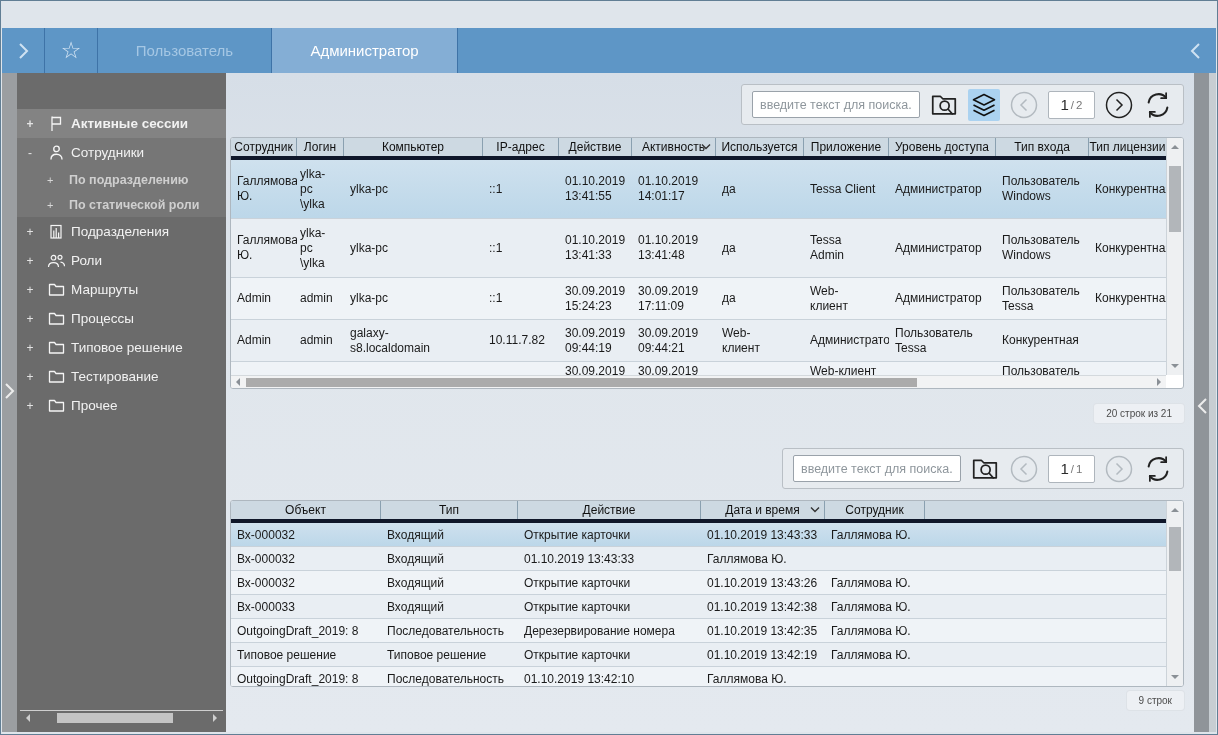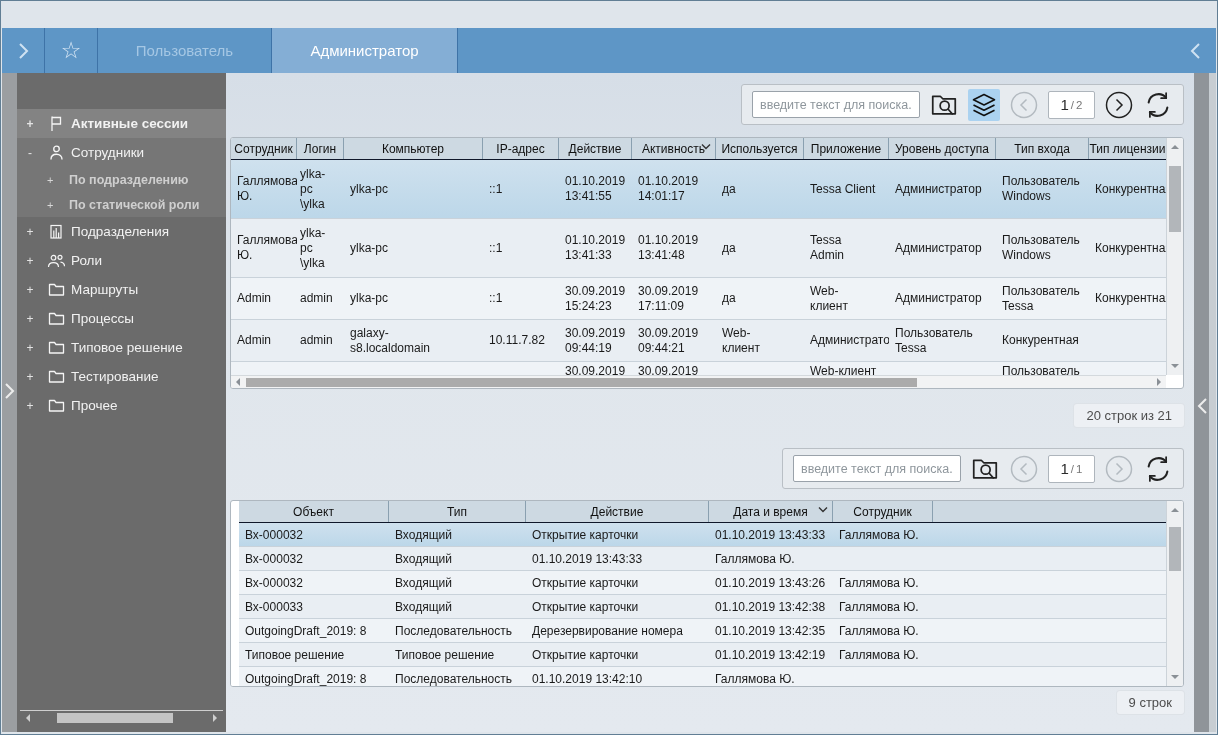--- a/index.html
+++ b/index.html
@@ -57,51 +57,51 @@
   .search{width:168px;height:27px;border:1px solid #9aa2aa;border-radius:2px;background:#fff;font-size:12.5px;padding:0 7px;color:#333;font-family:inherit;}
   .search::placeholder{color:#8e969c;}
   .tb-ic{display:flex;align-items:center;justify-content:center;color:#222;}
   .tb-ic.boxed{background:#abd2f0;border-radius:2px;padding:2px;}
   .tb-ic.disabled{color:#b3bac0;}
   .pagebox{min-width:47px;height:28px;background:#fff;border:1px solid #aeb5bc;border-radius:2px;display:flex;align-items:center;justify-content:center;gap:2px;}
   .pagebox .cur{font-size:15px;color:#2b2b2b;}
   .pagebox .tot{font-size:11.5px;color:#777;}
   
   .tframe{position:absolute;left:4px;right:10px;background:#fff;border:1px solid #aeb7bf;border-radius:3px;overflow:hidden;}
-  .thead{position:absolute;left:0;top:0;right:17px;height:22px;display:grid;background:#cdd9e2;border-bottom:1px solid #0f172a;}
+  .thead{position:absolute;left:0;top:0;right:17px;height:22px;display:grid;background:#cdd9e2;border-bottom:4px solid #0f172a;}
   .hcell{position:relative;display:flex;align-items:center;justify-content:center;font-size:12px;color:#111;border-right:1px solid #8aa0b0;overflow:hidden;white-space:nowrap;padding:0 4px;}
   .hcell:last-child{border-right:none;}
   .hcell .sort{position:absolute;right:4px;top:5px;color:#333;}
   .rows{position:absolute;left:0;right:17px;top:22px;bottom:0;overflow:hidden;background:#fff;}
   .trow{display:grid;border-bottom:1px solid #c9d2da;background:#eff3f7;}
   .trow.even{background:#e9eef3;}
   .trow.selected{background:linear-gradient(180deg,#cfe1ee,#bcd7e9);}
   .cell{display:flex;align-items:center;font-size:12px;color:#1a1a1a;padding:2px 6px;overflow:hidden;}
   .t1{grid-template-columns:66px 47px 139px 76px 73px 84px 88px 85px 107px 93px 1fr;}
   .t1 .cell{white-space:pre-line;line-height:1.25;}
   .t1 .cell:nth-child(2){padding:2px 3px;word-break:break-all;}
   .t1 .cell:nth-child(11){white-space:nowrap;}
   .t1rows .trow:nth-child(1),.t1rows .trow:nth-child(2){height:59px;}
   .t1rows .trow:nth-child(3),.t1rows .trow:nth-child(4){height:42px;}
   .t1rows .trow.partial{height:14px;}
   .t1rows .trow.partial .cell{align-items:flex-start;}
-  .t2{grid-template-columns:150px 137px 183px 124px 100px 1fr;margin-left:8px;}
+  .t2{grid-template-columns:150px 137px 183px 124px 100px 1fr;}
   .t2rows .trow{height:24px;}
   .t2 .cell{white-space:nowrap;}
   
   .vscroll{position:absolute;top:0;right:0;width:17px;bottom:0;background:#eef0f2;border-left:1px solid #ccd3d9;}
   .vscroll .arr{position:absolute;left:0;right:0;height:14px;display:flex;align-items:center;justify-content:center;}
   .vscroll .arr.up{top:2px;}
   .vscroll .arr.down{bottom:2px;}
   .vscroll .thumb{position:absolute;left:2px;right:2px;background:#b2b6ba;}
   .hscroll{position:absolute;left:0;right:17px;bottom:0;height:13px;background:#f2f3f4;border-top:1px solid #d4d9dd;display:flex;align-items:center;}
   .hscroll .arr{width:14px;display:flex;align-items:center;justify-content:center;}
   .hscroll .track{flex:1;height:9px;position:relative;}
   .hscroll .thumb{position:absolute;left:1px;top:0;height:9px;width:74%;background:#ababab;}
-  .badge{position:absolute;right:10px;background:#edf0f4;border-radius:3px;padding:4px 12px;font-size:13px;color:#4c4c4c;box-shadow:0 0 0 1px #dde2e7;}
+  .badge{position:absolute;right:10px;background:#edf0f4;border-radius:3px;padding:4px 12px;font-size:10px;color:#4c4c4c;box-shadow:0 0 0 1px #dde2e7;}
   svg{display:block;}
 </style>
 </head>
 <body>
 
 <div class="window">
 
 
   <div class="tabbar">
     <div class="tabbtn chev">

